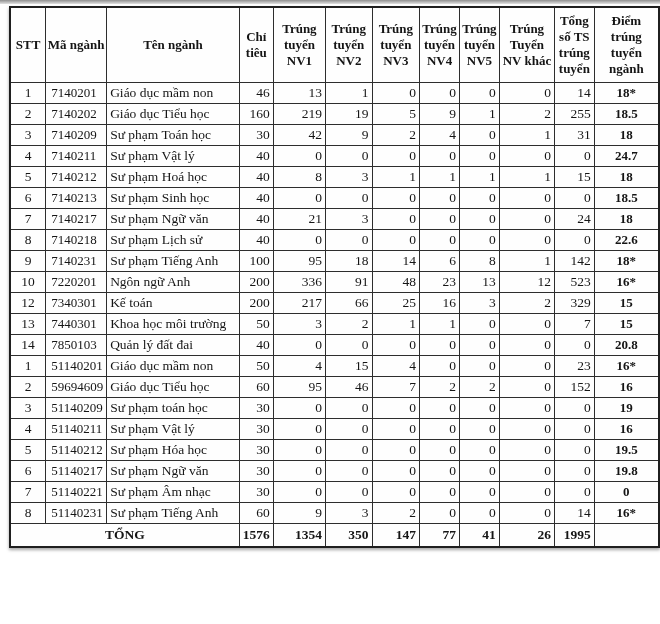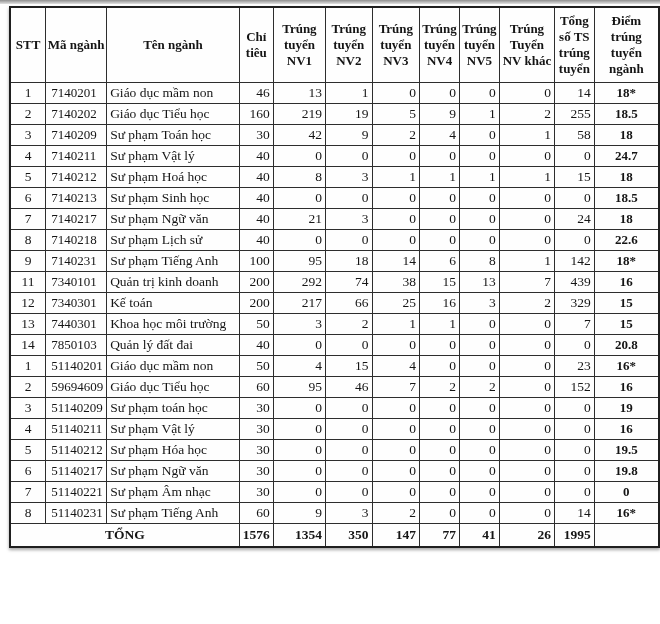--- a/index.html
+++ b/index.html
@@ -142,21 +142,21 @@
         <td class="c-stt">3</td>
         <td class="c-code">7140209</td>
         <td class="c-name">Sư phạm Toán học</td>
         <td class="c-num">30</td>
         <td class="c-num">42</td>
         <td class="c-num">9</td>
         <td class="c-num">2</td>
         <td class="c-num">4</td>
         <td class="c-num">0</td>
         <td class="c-num">1</td>
-        <td class="c-num">58</td>
+        <td class="c-num">31</td>
         <td class="c-diem">18</td>
       </tr>
       <tr>
         <td class="c-stt">4</td>
         <td class="c-code">7140211</td>
         <td class="c-name">Sư phạm Vật lý</td>
         <td class="c-num">40</td>
         <td class="c-num">0</td>
         <td class="c-num">0</td>
         <td class="c-num">0</td>
@@ -230,32 +230,32 @@
         <td class="c-num">95</td>
         <td class="c-num">18</td>
         <td class="c-num">14</td>
         <td class="c-num">6</td>
         <td class="c-num">8</td>
         <td class="c-num">1</td>
         <td class="c-num">142</td>
         <td class="c-diem">18*</td>
       </tr>
       <tr>
-        <td class="c-stt">11</td>
-        <td class="c-code">7340101</td>
-        <td class="c-name">Quản trị kinh doanh</td>
+        <td class="c-stt">10</td>
+        <td class="c-code">7220201</td>
+        <td class="c-name">Ngôn ngữ Anh</td>
         <td class="c-num">200</td>
-        <td class="c-num">292</td>
-        <td class="c-num">74</td>
-        <td class="c-num">38</td>
-        <td class="c-num">15</td>
+        <td class="c-num">336</td>
+        <td class="c-num">91</td>
+        <td class="c-num">48</td>
+        <td class="c-num">23</td>
         <td class="c-num">13</td>
-        <td class="c-num">7</td>
-        <td class="c-num">439</td>
-        <td class="c-diem">16</td>
+        <td class="c-num">12</td>
+        <td class="c-num">523</td>
+        <td class="c-diem">16*</td>
       </tr>
       <tr>
         <td class="c-stt">12</td>
         <td class="c-code">7340301</td>
         <td class="c-name">Kế toán</td>
         <td class="c-num">200</td>
         <td class="c-num">217</td>
         <td class="c-num">66</td>
         <td class="c-num">25</td>
         <td class="c-num">16</td>

